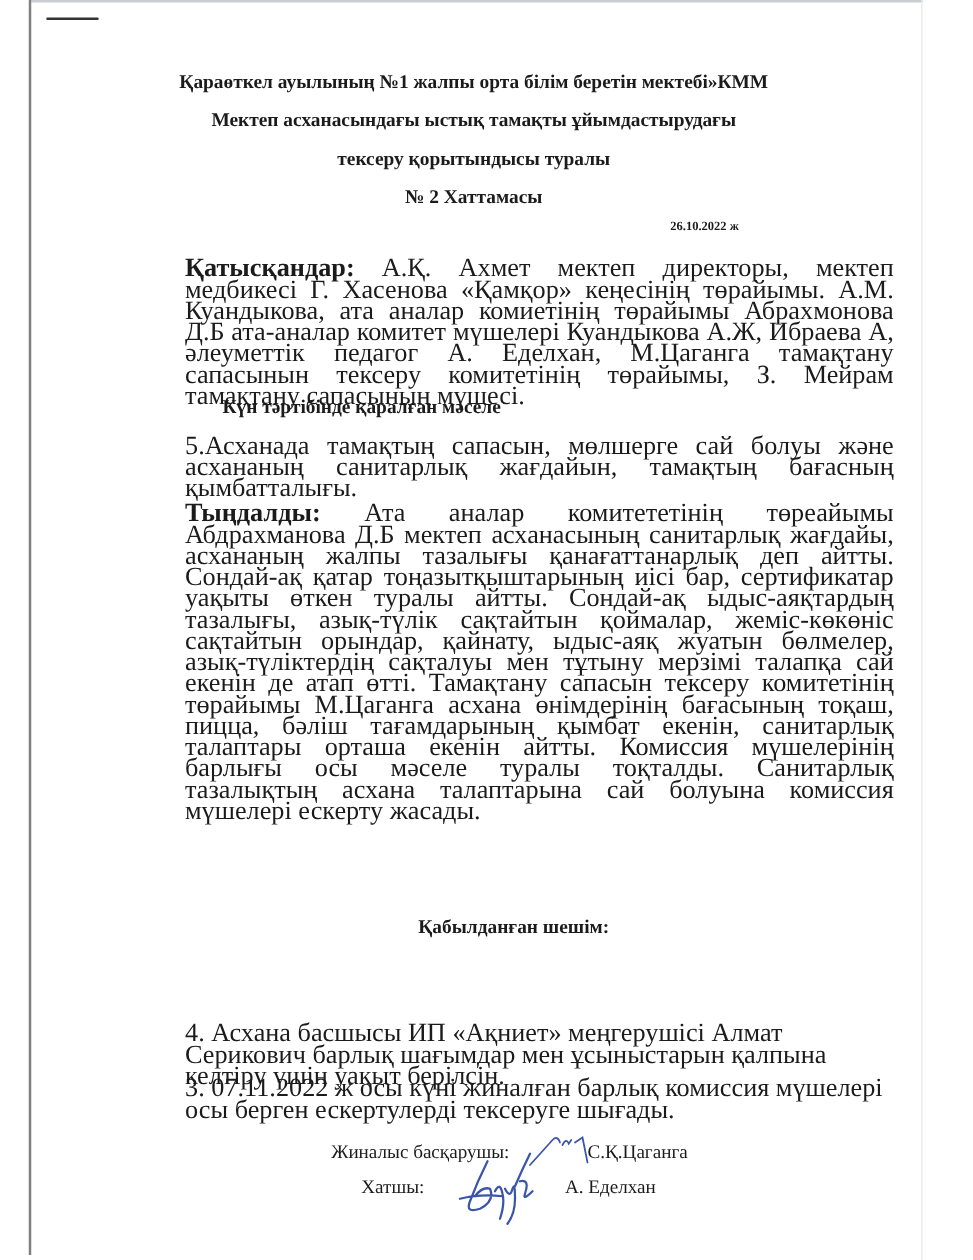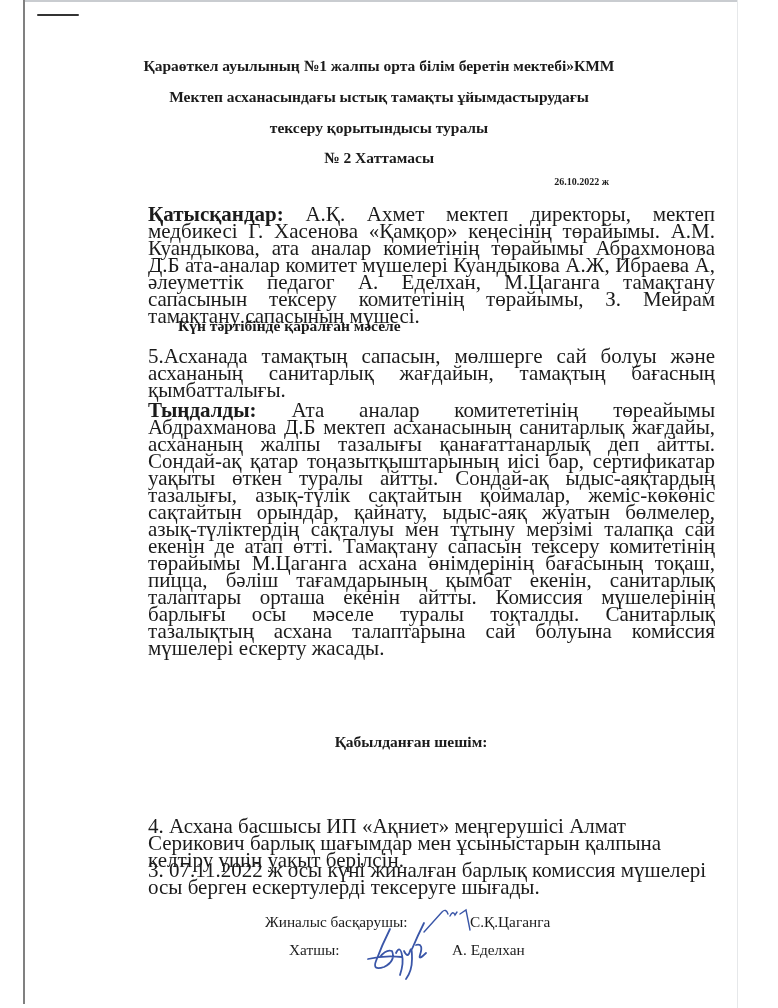--- a/index.html
+++ b/index.html
@@ -48,21 +48,20 @@
       height: 2px;
       background: #333;
       border-radius: 1px;
     }
     .page {
       position: absolute;
       left: 0;
       top: 0;
       width: 709px;
       height: 1008px;
-      padding-left: 18px;
     }
     .title-line {
       position: absolute;
       left: 0;
       width: 778px;
       text-align: center;
       font-weight: bold;
       font-size: 15.5px;
       letter-spacing: 0;
       margin-left: -10px;

